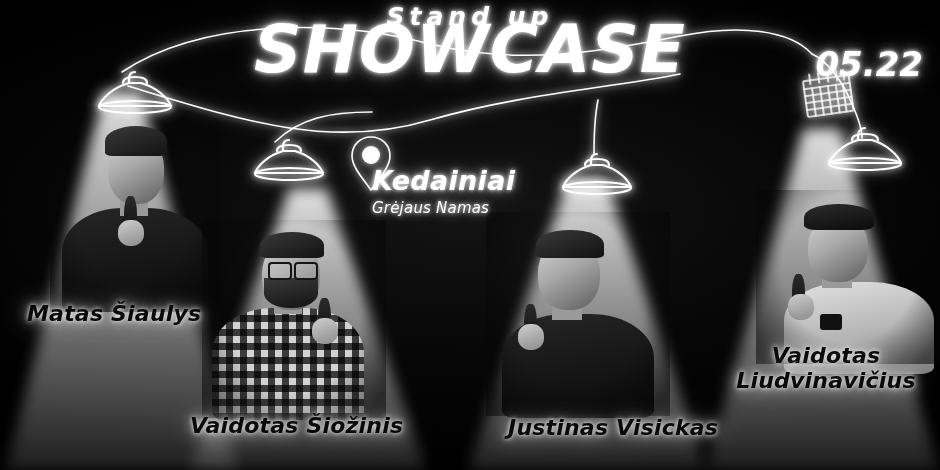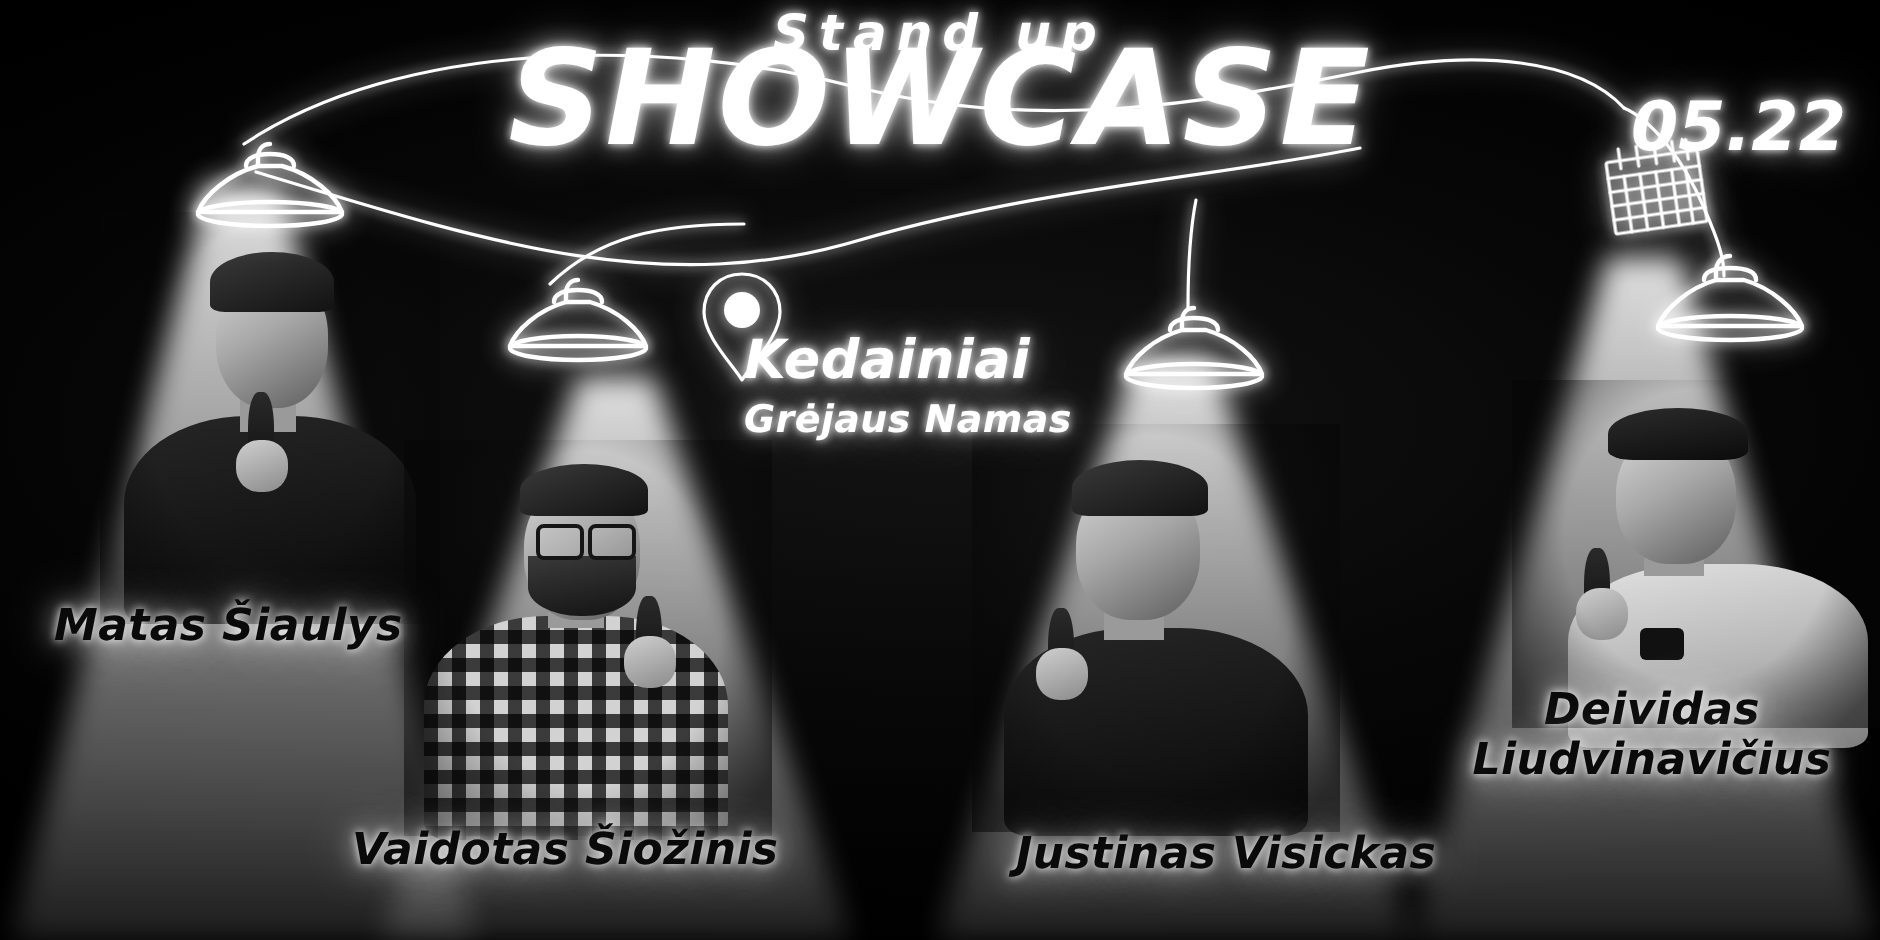--- a/index.html
+++ b/index.html
@@ -176,22 +176,22 @@
     width: 215px;
     text-align: left;
   }
   .venue-city {
     font-size: 27px;
     font-weight: bold;
     font-style: italic;
     letter-spacing: .3px;
   }
   .venue-line {
-    font-size: 19px;
-    font-weight: bold;
+    font-size: 15px;
+    font-weight: normal;
     font-style: italic;
     margin-top: 3px;
     letter-spacing: .2px;
   }
 
   .name {
     position: absolute;
     font-size: 22px;
     font-weight: bold;
     font-style: italic;
@@ -339,17 +339,17 @@
 
   <div class="times">
   </div>
 
   <div class="venue">
     <div class="venue-city glow-text">Kedainiai</div>
     <div class="venue-line glow-text">Grėjaus Namas</div>
   </div>
 
   <div class="name" style="left:27px; top:302px;">Matas Šiaulys</div>
-  <div class="name" style="left:176px; top:414px;">Vaidotas Šiožinis</div>
+  <div class="name" style="left:190px; top:414px;">Vaidotas Šiožinis</div>
   <div class="name" style="left:508px; top:416px;">Justinas Visickas</div>
-  <div class="name multi" style="left:726px; top:344px; width:200px; text-align:center;">Deividas Liudvinavičius</div>
+  <div class="name multi" style="left:726px; top:344px; width:200px; text-align:center;">Vaidotas Liudvinavičius</div>
 
 </div>
 
 </body></html>

